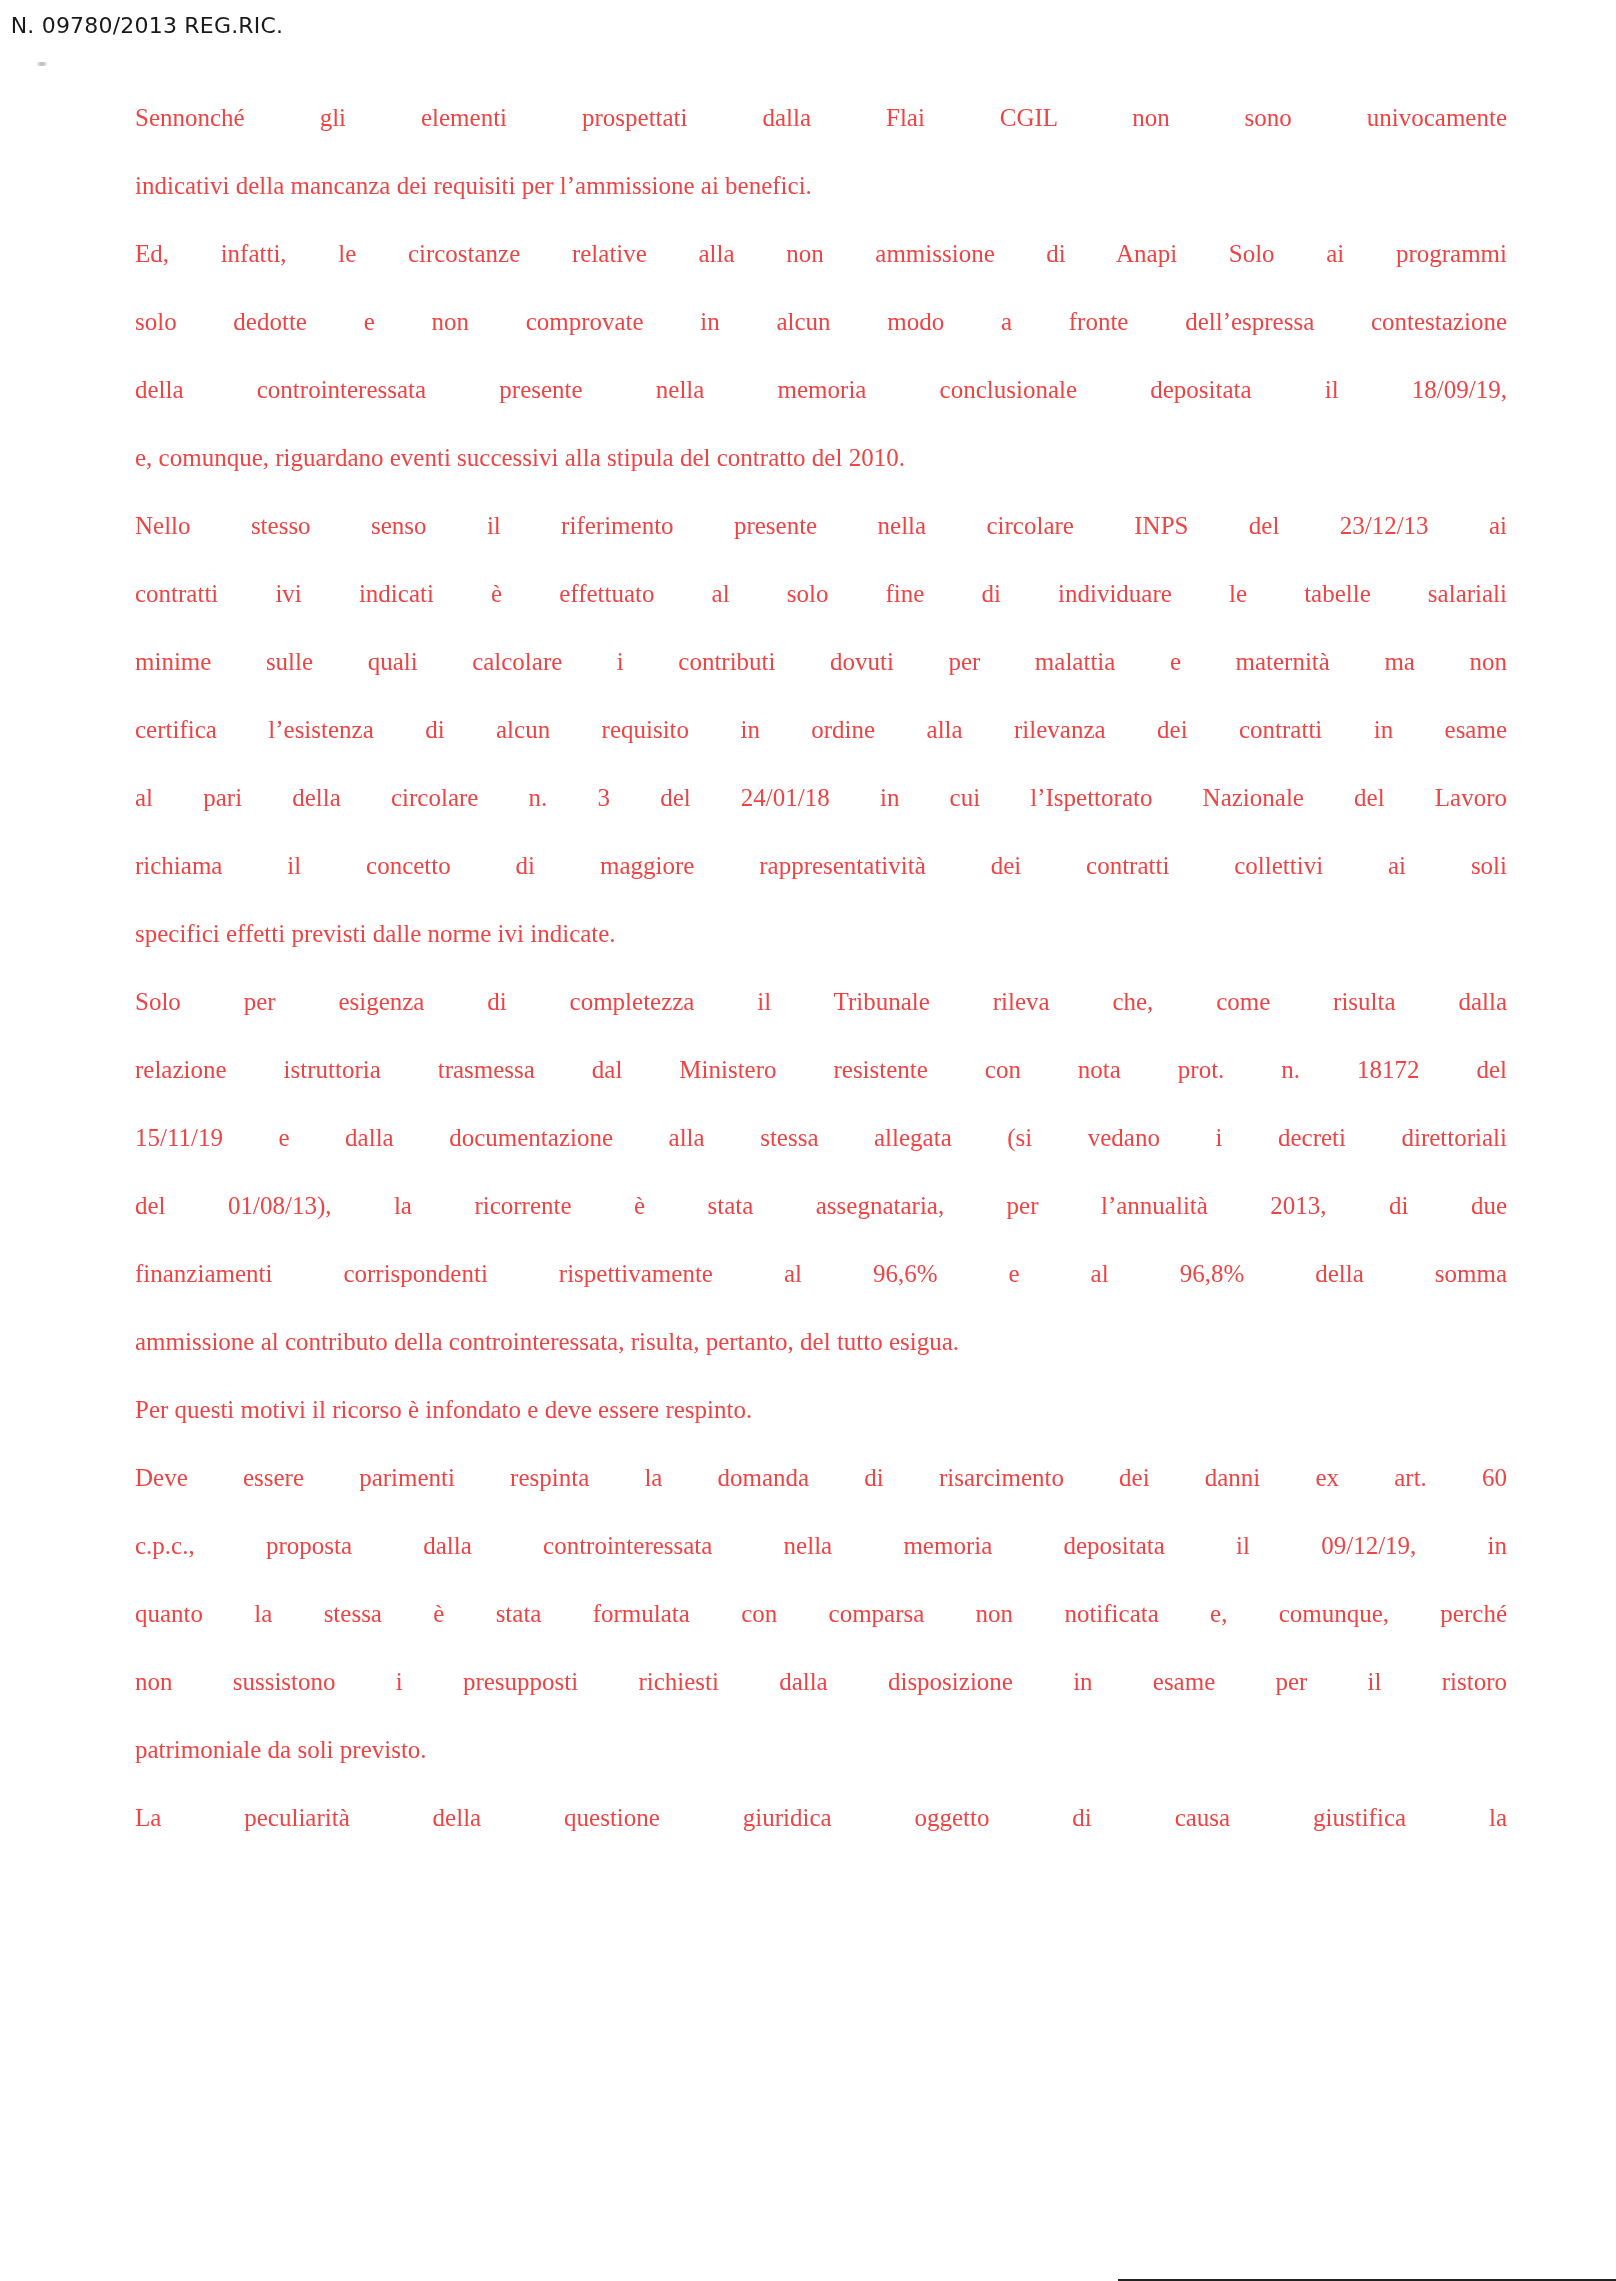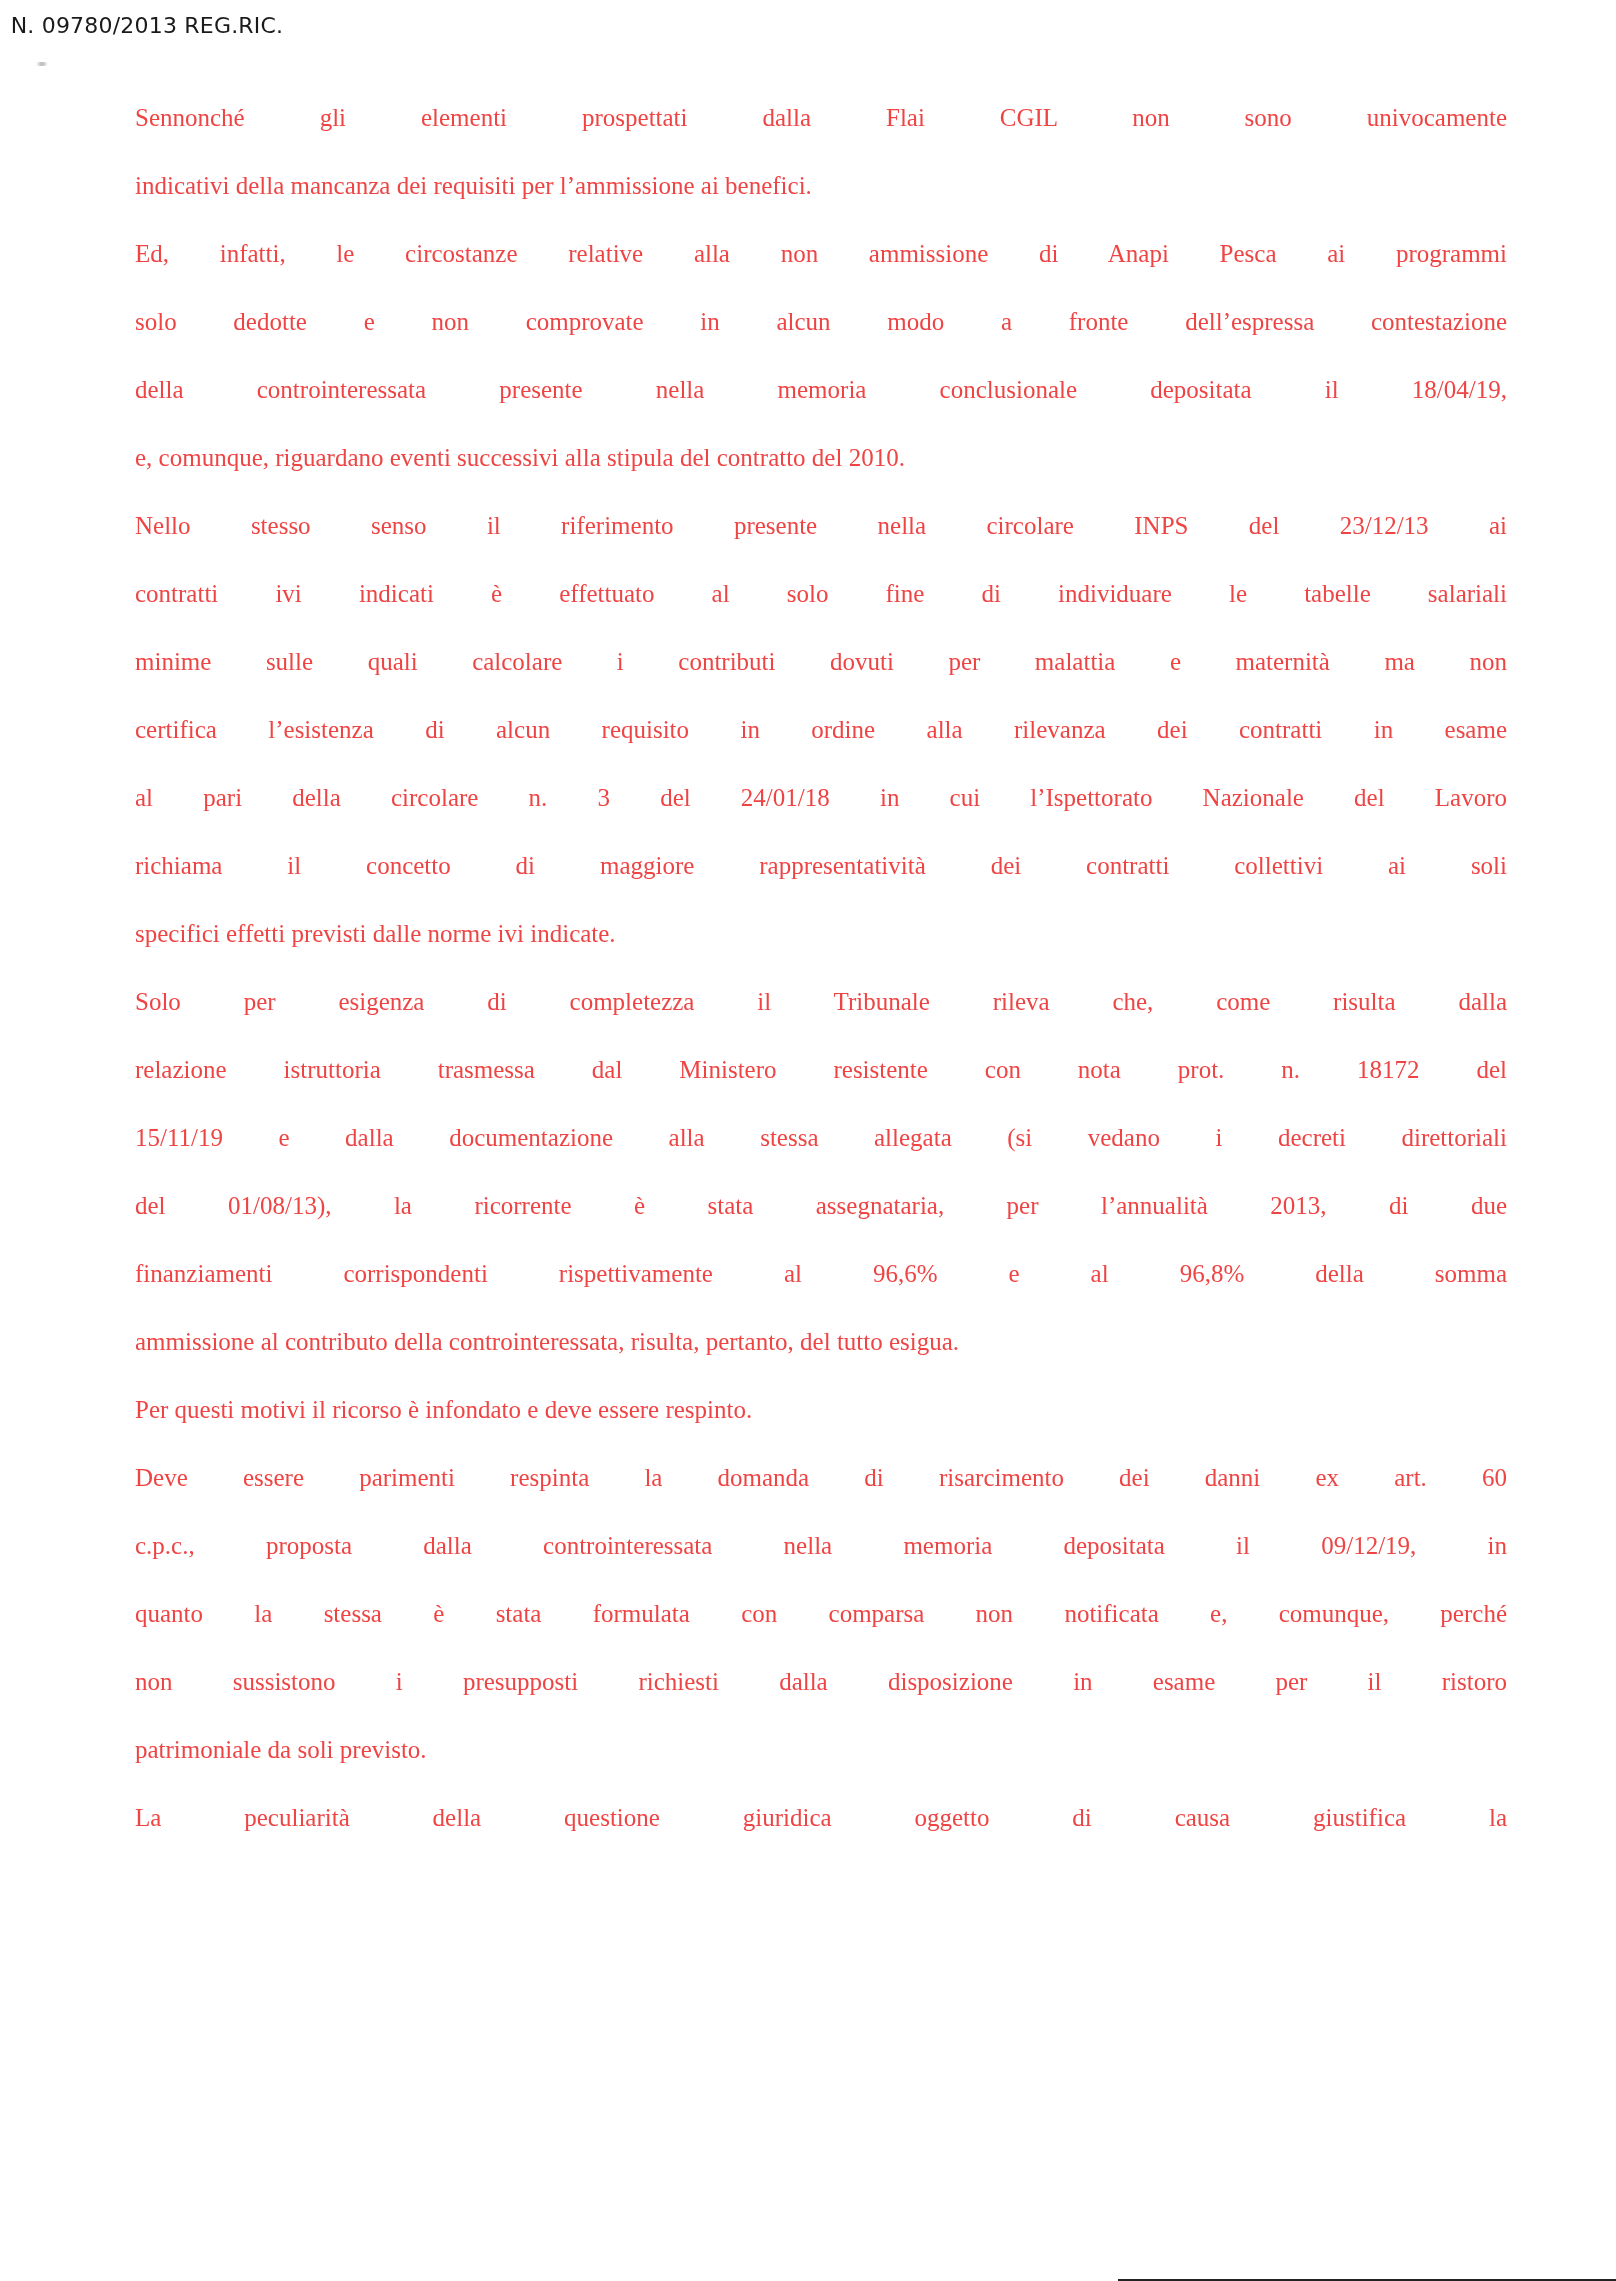--- a/index.html
+++ b/index.html
@@ -69,23 +69,23 @@
 <div class="scan-speck"></div>
 
 <div class="doc-body">
 
   <div>
     <span class="line">Sennonché gli elementi prospettati dalla Flai CGIL non sono univocamente</span>
     <span class="line last">indicativi della mancanza dei requisiti per l’ammissione ai benefici.</span>
   </div>
 
   <div>
-    <span class="line">Ed, infatti, le circostanze relative alla non ammissione di Anapi Pesca ai programmi</span>
+    <span class="line">Ed, infatti, le circostanze relative alla non ammissione di Anapi Solo ai programmi</span>
     <span class="line">solo dedotte e non comprovate in alcun modo a fronte dell’espressa contestazione</span>
-    <span class="line">della controinteressata presente nella memoria conclusionale depositata il 18/04/19,</span>
+    <span class="line">della controinteressata presente nella memoria conclusionale depositata il 18/09/19,</span>
     <span class="line last">e, comunque, riguardano eventi successivi alla stipula del contratto del 2010.</span>
   </div>
 
   <div>
     <span class="line">Nello stesso senso il riferimento presente nella circolare INPS del 23/12/13 ai</span>
     <span class="line">contratti ivi indicati è effettuato al solo fine di individuare le tabelle salariali</span>
     <span class="line">minime sulle quali calcolare i contributi dovuti per malattia e maternità ma non</span>
     <span class="line">certifica l’esistenza di alcun requisito in ordine alla rilevanza dei contratti in esame</span>
     <span class="line">al pari della circolare n. 3 del 24/01/18 in cui l’Ispettorato Nazionale del Lavoro</span>
     <span class="line">richiama il concetto di maggiore rappresentatività dei contratti collettivi ai soli</span>

